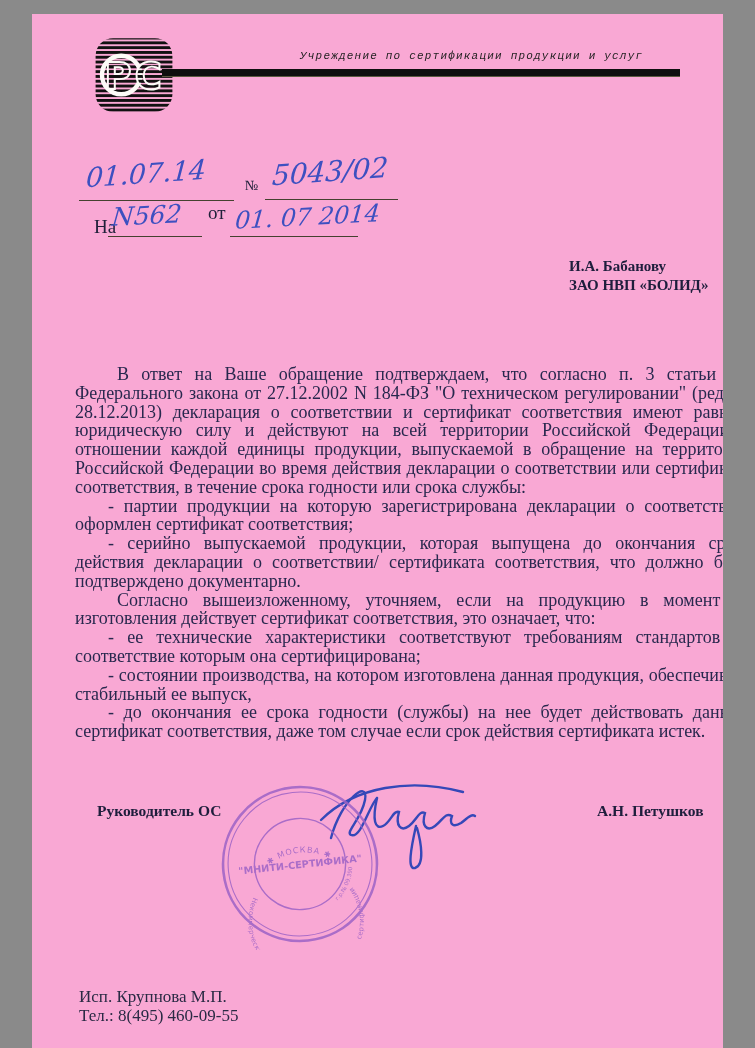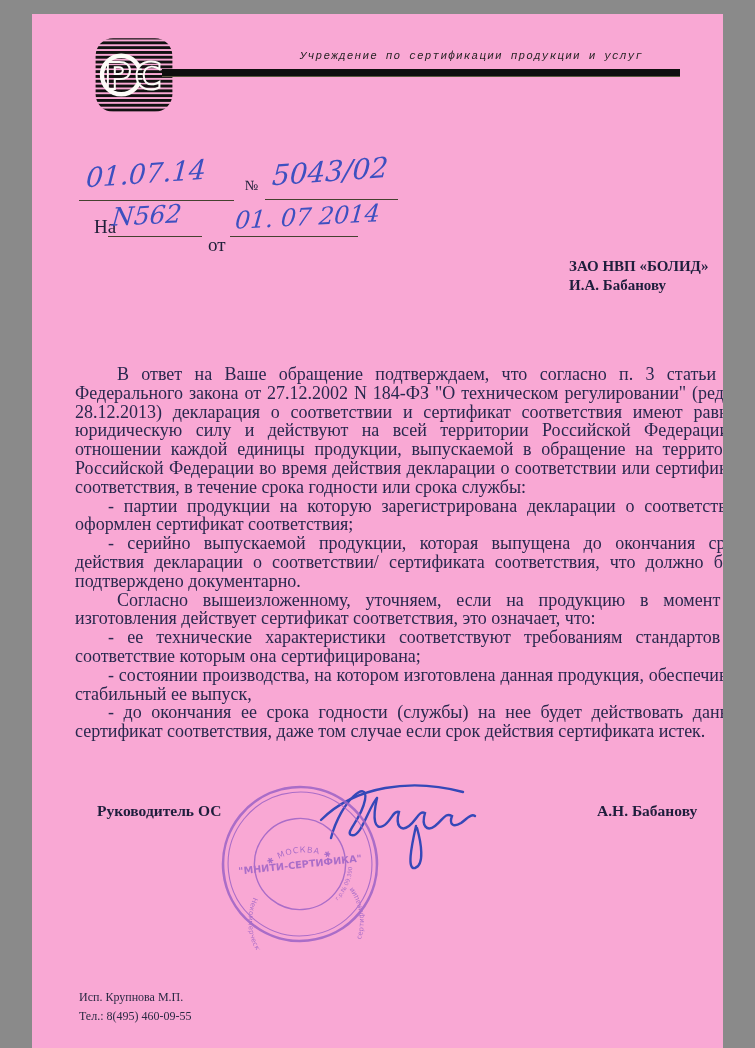--- a/index.html
+++ b/index.html
@@ -30,21 +30,21 @@
   .uline{border-bottom:1.6px solid #45412f;height:1px;}
   .plabel{font-size:19px;color:#20203a;font-family:"Liberation Serif",serif;}
   #hw-out-date{left:54px;top:144px;font-size:27px;transform:rotate(-4deg) skewX(-8deg);}
   #uline-1{left:47px;top:185px;width:155px;}
   #no-label{left:213px;top:164px;font-size:14px;}
   #hw-out-num{left:240px;top:141px;font-size:28px;transform:rotate(-4deg) skewX(-8deg);}
   #uline-2{left:233px;top:184px;width:133px;}
   #na-label{left:62px;top:202px;}
   #hw-in-num{left:80px;top:187px;font-size:25px;transform:rotate(-3deg) skewX(-8deg);}
   #uline-3{left:76px;top:221px;width:94px;}
-  #ot-label{left:176px;top:220px;}
+  #ot-label{left:176px;top:188px;}
   #hw-in-date{left:203px;top:189px;font-size:24px;transform:rotate(-3deg) skewX(-8deg);}
   #uline-4{left:198px;top:221px;width:128px;}
 
   
   #recipient{left:537px;top:243px;font-size:15px;font-weight:bold;
     line-height:19px;color:#1e1e3c;white-space:nowrap;}
   #recipient p{margin:0;}
 
   
   #body-text{left:43px;top:351px;width:676px;text-align:justify;
@@ -53,21 +53,21 @@
   #body-text p.ind{text-indent:42px;}
   #body-text p.dash{text-indent:33px;}
 
   
   #sig-left{left:65px;top:788px;font-size:15.5px;font-weight:bold;color:#1e1e3c;white-space:nowrap;}
   #sig-name{left:565px;top:788px;font-size:15.5px;font-weight:bold;color:#1e1e3c;white-space:nowrap;}
   #signature{left:283px;top:752px;width:190px;height:118px;}
   #stamp{left:187px;top:769px;width:162px;height:162px;opacity:.85;transform:rotate(-6deg);}
 
   
-  #footer{left:47px;top:974px;font-size:12px;line-height:18.5px;color:#2a2a44;white-space:nowrap;}
+  #footer{left:47px;top:974px;font-size:17px;line-height:18.5px;color:#2a2a44;white-space:nowrap;}
   #footer p{margin:0;}
 </style>
 </head>
 <body>
 
 <div id="page">
 
   <svg id="logo" class="abs" viewBox="0 0 100 96">
     <defs>
       <pattern id="stripes" width="8" height="6" patternUnits="userSpaceOnUse">
@@ -90,36 +90,36 @@
   <div id="uline-2" class="abs uline"></div>
 
   <div id="na-label" class="abs plabel">На</div>
   <div id="hw-in-num" class="abs hw">N562</div>
   <div id="uline-3" class="abs uline"></div>
   <div id="ot-label" class="abs plabel">от</div>
   <div id="hw-in-date" class="abs hw">01. 07 2014</div>
   <div id="uline-4" class="abs uline"></div>
 
   <div id="recipient" class="abs">
+    <p>И.А. Бабанову</p>
     <p>ЗАО НВП «БОЛИД»</p>
-    <p>И.А. Бабанову</p>
   </div>
 
   <div id="body-text" class="abs">
     <p class="ind">В ответ на Ваше обращение подтверждаем, что согласно п. 3 статьи 23, Федерального закона от 27.12.2002 N 184-ФЗ "О техническом регулировании" (ред. от 28.12.2013) декларация о соответствии и сертификат соответствия имеют равную юридическую силу и действуют на всей территории Российской Федерации в отношении каждой единицы продукции, выпускаемой в обращение на территории Российской Федерации во время действия декларации о соответствии или сертификата соответствия, в течение срока годности или срока службы:</p>
     <p class="dash">- партии продукции на которую зарегистрирована декларации о соответствии/оформлен сертификат соответствия;</p>
     <p class="dash">- серийно выпускаемой продукции, которая выпущена до окончания срока действия декларации о соответствии/ сертификата соответствия, что должно быть подтверждено документарно.</p>
     <p class="ind">Согласно вышеизложенному, уточняем, если на продукцию в момент ее изготовления действует сертификат соответствия, это означает, что:</p>
     <p class="dash">- ее технические характеристики соответствуют требованиям стандартов на соответствие которым она сертифицирована;</p>
     <p class="dash">- состоянии производства, на котором изготовлена данная продукция, обеспечивает стабильный ее выпуск,</p>
     <p class="dash">- до окончания ее срока годности (службы) на нее будет действовать данный сертификат соответствия, даже  том случае если срок действия сертификата истек.</p>
   </div>
 
   <div id="sig-left" class="abs">Руководитель ОС</div>
-  <div id="sig-name" class="abs">А.Н. Бабанову</div>
+  <div id="sig-name" class="abs">А.Н. Петушков</div>
 
   <svg id="signature" class="abs" viewBox="0 0 190 118">
     <g fill="none" stroke="#3548b8" stroke-width="2.4" stroke-linecap="round">
       <path d="M6,54 C40,20 96,12 148,26"></path>
       <path d="M16,72 C26,34 54,12 50,34 C46,54 30,66 36,69 C46,73 54,40 62,32"></path>
       <path d="M62,32 C57,54 60,64 68,60 C76,56 78,44 84,46 C80,60 86,66 94,60 C102,54 104,44 110,47 C106,60 112,66 120,60 C128,54 130,46 137,50 C134,58 138,62 146,57 C152,53 156,47 160,50"></path>
       <path d="M101,60 C96,82 92,104 100,102 C110,99 106,76 102,62"></path>
     </g>
   </svg>
 

